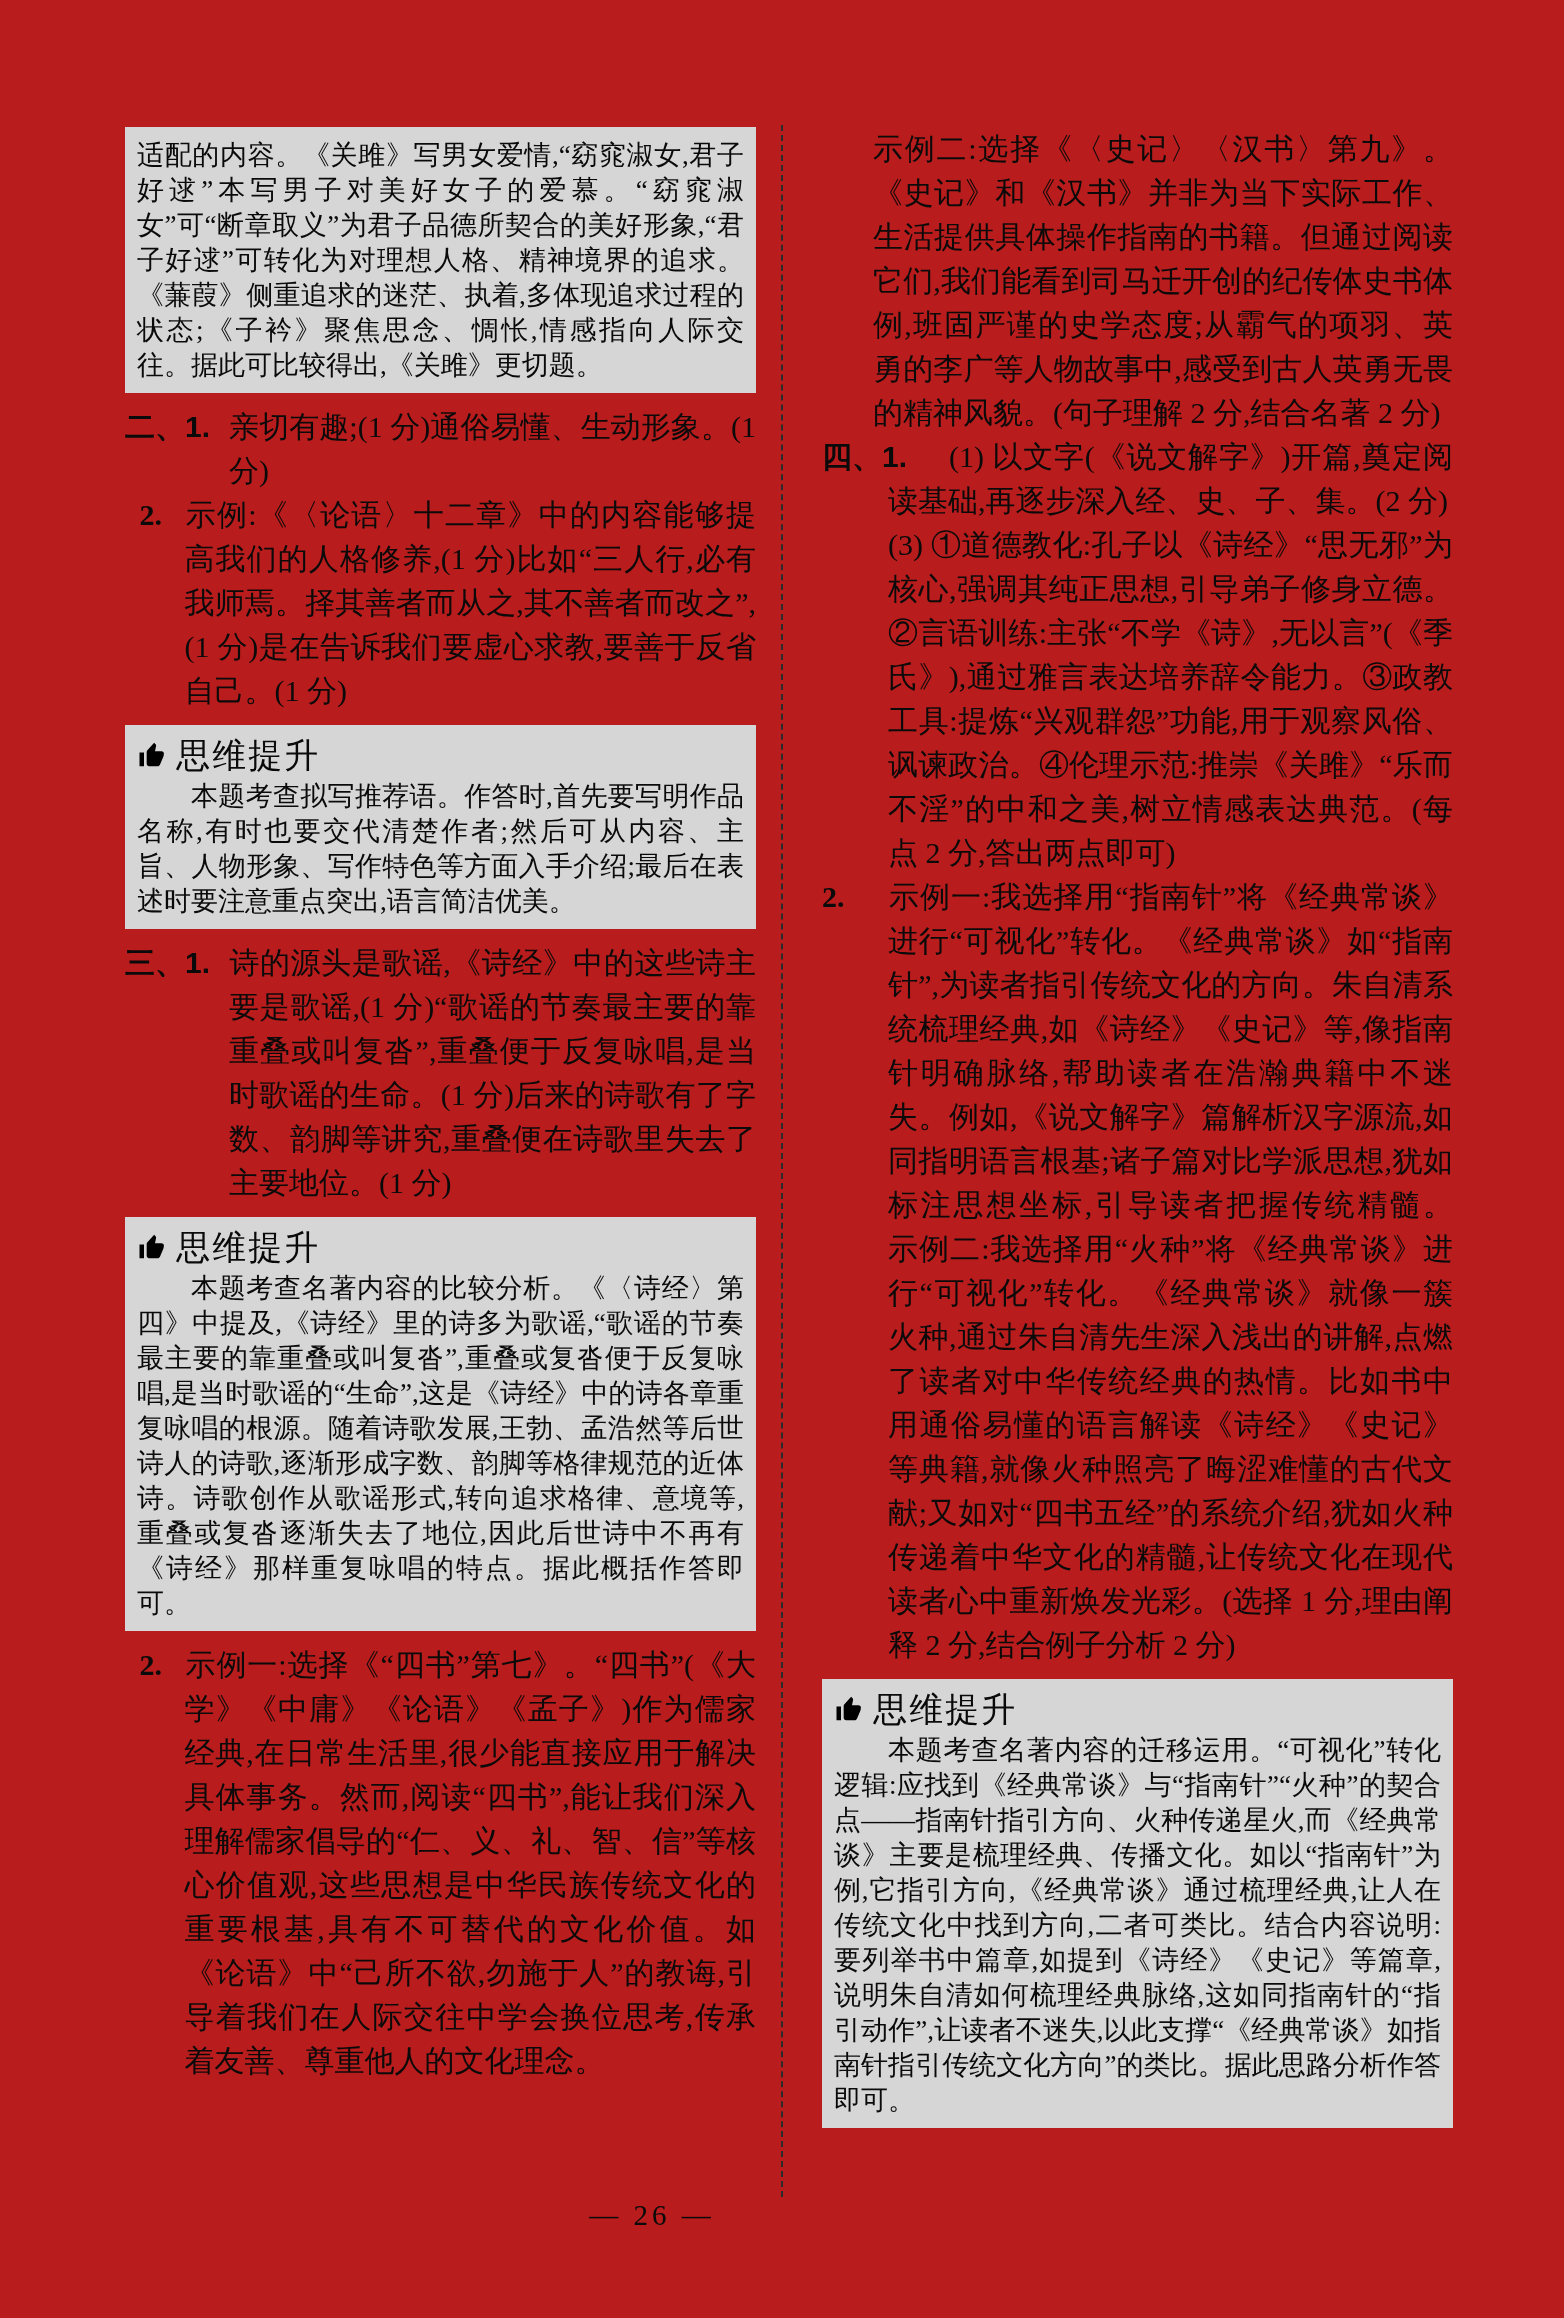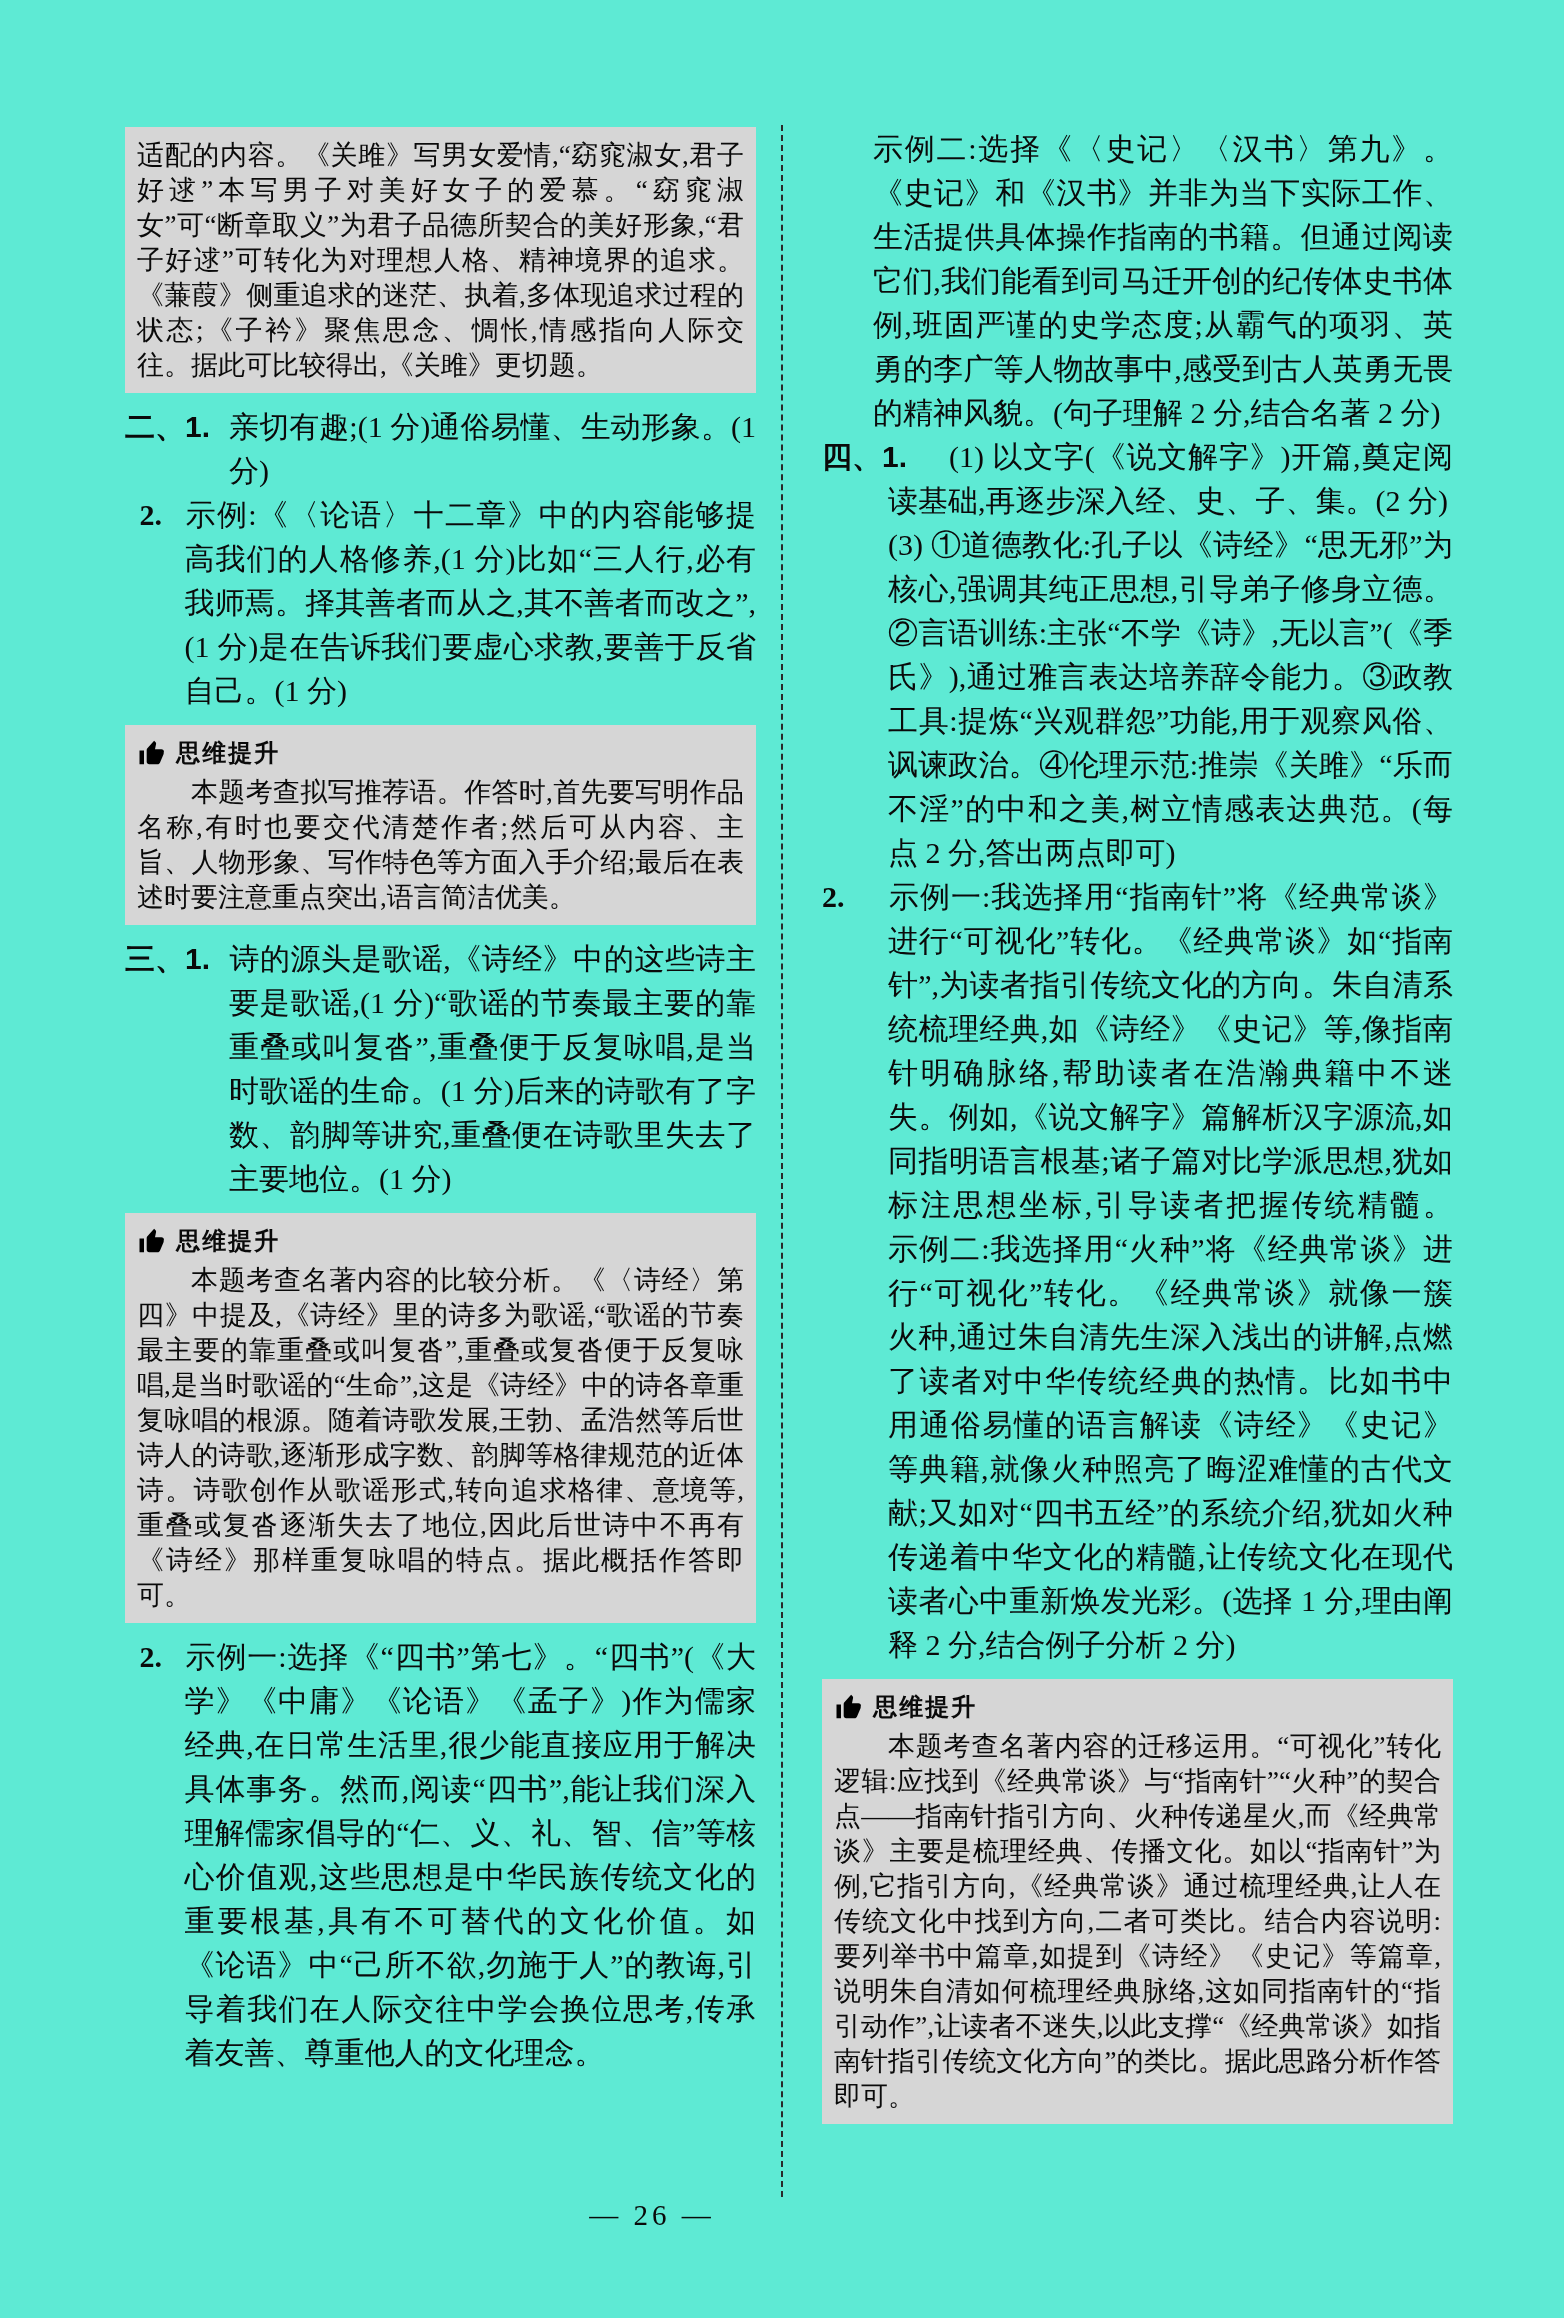--- a/index.html
+++ b/index.html
@@ -1,20 +1,20 @@
 <!DOCTYPE html>
 <html style="font-size:10.5px"><head>
 <meta charset="utf-8">
 <style>
   html, body { margin: 0; padding: 0; background: #ffffff; }
   #page {
     position: relative;
     width: 1564px;
     height: 2319px;
-    background: #5eead4;
+    background: #b91c1c;
     overflow: hidden;
     font-family: "Liberation Serif", "DejaVu Serif", serif;
     color: #0a0a0a;
   }
   .col { position: absolute; top: 127px; width: 631px; }
   .col-left  { left: 125px; }
   .col-right { left: 822px; }
 
   .col p {
     margin: 0;
@@ -30,22 +30,22 @@
     padding: 10.5px 12px;
     box-sizing: border-box;
     width: 100%;
   }
   .graybox p { font-size: 27px; line-height: 35px; }
   .box-plain { margin-bottom: 12px; }
   .tip { margin: 12px 0; }
   .tip-head { display: flex; align-items: center; gap: 9.2px; margin: 2.6px 0 6.6px 0; }
   .tip-head .t {
     font-family: "Liberation Sans", "DejaVu Sans", sans-serif;
-    font-weight: bold;
-    font-size: 24px;
+    font-weight: normal;
+    font-size: 34px;
     line-height: 1;
     letter-spacing: 2px;
   }
   .thumb { width: 30px; height: 30px; display: inline-block; flex: 0 0 auto; }
   .tip-body { text-indent: 54px; }
 
   
   .item-first { padding-left: 104px; text-indent: -104px; }
   .mk-first {
     display: inline-block; width: 104px; text-indent: 0;

